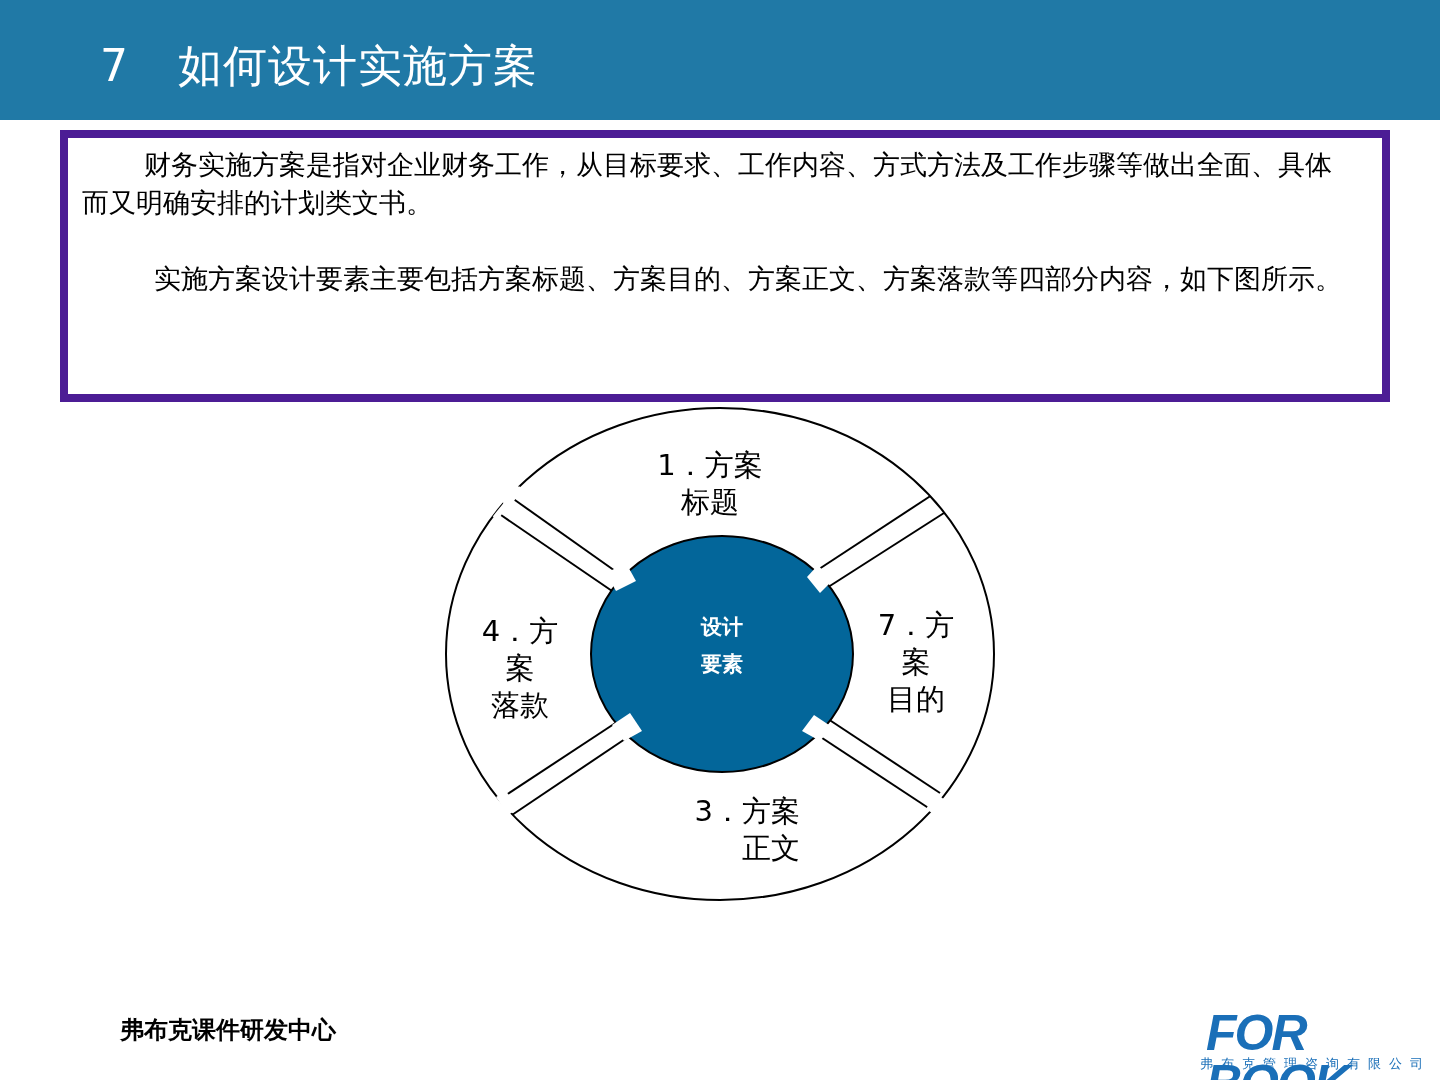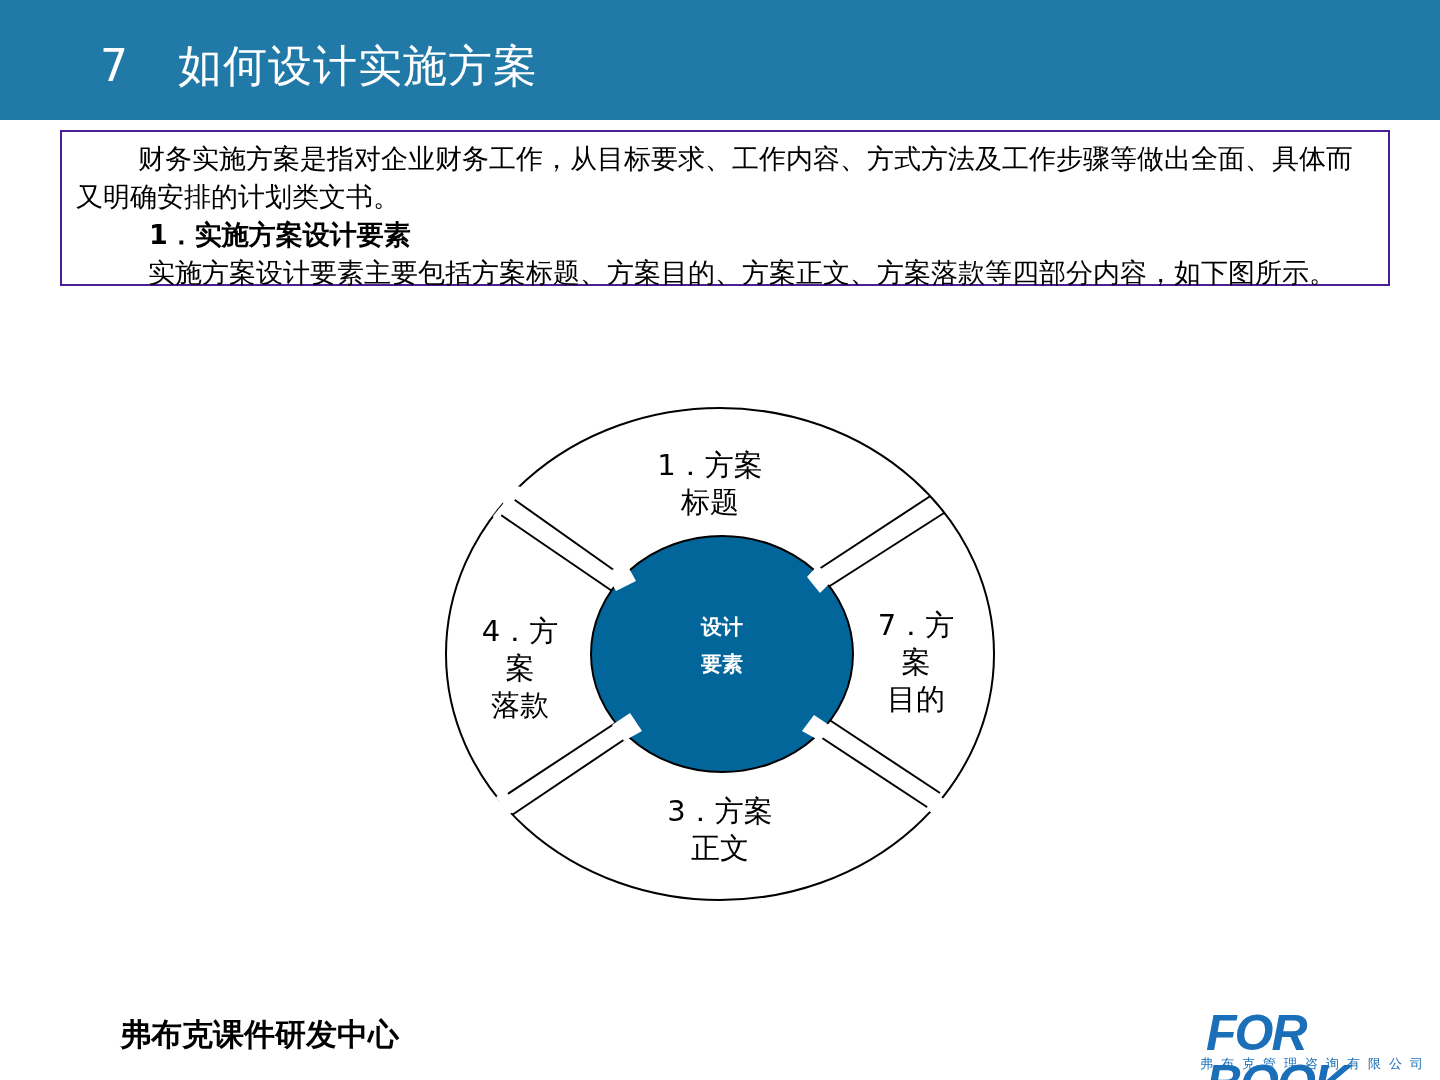--- a/index.html
+++ b/index.html
@@ -13,43 +13,43 @@
     background: #2079a6;
   }
   .header-num {
     position: absolute; left: 100px; top: 40px; color: #fff; font-size: 44px; line-height: 52px;
   }
   .header-title {
     position: absolute; left: 178px; top: 40px; color: #fff; font-size: 44px; line-height: 52px;
     letter-spacing: 1px;
   }
   .textbox {
-    position: absolute; left: 60px; top: 130px; width: 1330px; height: 156px;
-    border: 2px solid #4c1d95; box-sizing: border-box; background: #fff;
+    position: absolute; left: 60px; top: 130px; width: 1330px; height: 272px;
+    border: 8px solid #4c1d95; box-sizing: border-box; background: #fff;
   }
   .para {
     position: absolute; left: 14px; right: 30px; font-size: 27px; line-height: 38px; color: #000;
     margin: 0;
   }
   .p1 { top: 8px; text-indent: 62px; }
   .p2 { top: 84px; left: 87px; font-weight: bold; }
   .p3 { top: 122px; text-indent: 72px; }
   .diagram {
     position: absolute; left: 430px; top: 395px; width: 580px; height: 520px;
   }
   .diagram svg { position: absolute; left: 0; top: 0; }
   .seg-label {
     position: absolute; font-size: 29px; line-height: 37px; color: #000; text-align: center; margin-top: 16px;
   }
   .center-label {
     position: absolute; font-size: 21px; line-height: 37px; color: #fff; text-align: center;
     font-weight: bold;
   }
   .footer-text {
-    position: absolute; left: 120px; top: 1014px; font-size: 31px; font-weight: bold; color: #000;
+    position: absolute; left: 120px; top: 1014px; font-size: 24px; font-weight: bold; color: #000;
   }
   .logo {
     position: absolute; left: 1196px; top: 1008px; width: 244px; height: 66px;
   }
   .logo-word {
     position: absolute; left: 10px; top: 0; font-size: 50px; line-height: 50px; font-weight: bold;
     font-style: italic; color: #1a6fb8; letter-spacing: -2px;
     font-family: "Liberation Sans", sans-serif;
   }
   .logo-sub {
@@ -60,21 +60,20 @@
 </head>
 <body>
 
 <div class="header">
   <span class="header-num">7</span>
   <span class="header-title">如何设计实施方案</span>
 </div>
 
 <div class="textbox">
   <p class="para p1">财务实施方案是指对企业财务工作，从目标要求、工作内容、方式方法及工作步骤等做出全面、具体而又明确安排的计划类文书。</p>
-  <p class="para p2">1．实施方案设计要素</p>
   <p class="para p3">实施方案设计要素主要包括方案标题、方案目的、方案正文、方案落款等四部分内容，如下图所示。</p>
 </div>
 
 <div class="diagram">
 
   <svg width="580" height="520" viewBox="0 0 580 520">
     <defs>
       <clipPath id="ringclip">
         <ellipse cx="290" cy="259" rx="274" ry="246"></ellipse>
       </clipPath>
@@ -121,21 +120,21 @@
     <div>1．方案</div>
     <div>标题</div>
   </div>
 
   <div class="seg-label" style="left:436px; top:196px; width:100px;">
     <div>7．方</div>
     <div>案</div>
     <div>目的</div>
   </div>
 
-  <div class="seg-label" style="left:210px; top:382px; width:160px;">
+  <div class="seg-label" style="left:210px; top:382px; width:160px;text-align:right;">
     <div>3．方案</div>
     <div>正文</div>
   </div>
 
   <div class="seg-label" style="left:40px; top:202px; width:100px;">
     <div>4．方</div>
     <div>案</div>
     <div>落款</div>
   </div>
 </div>

